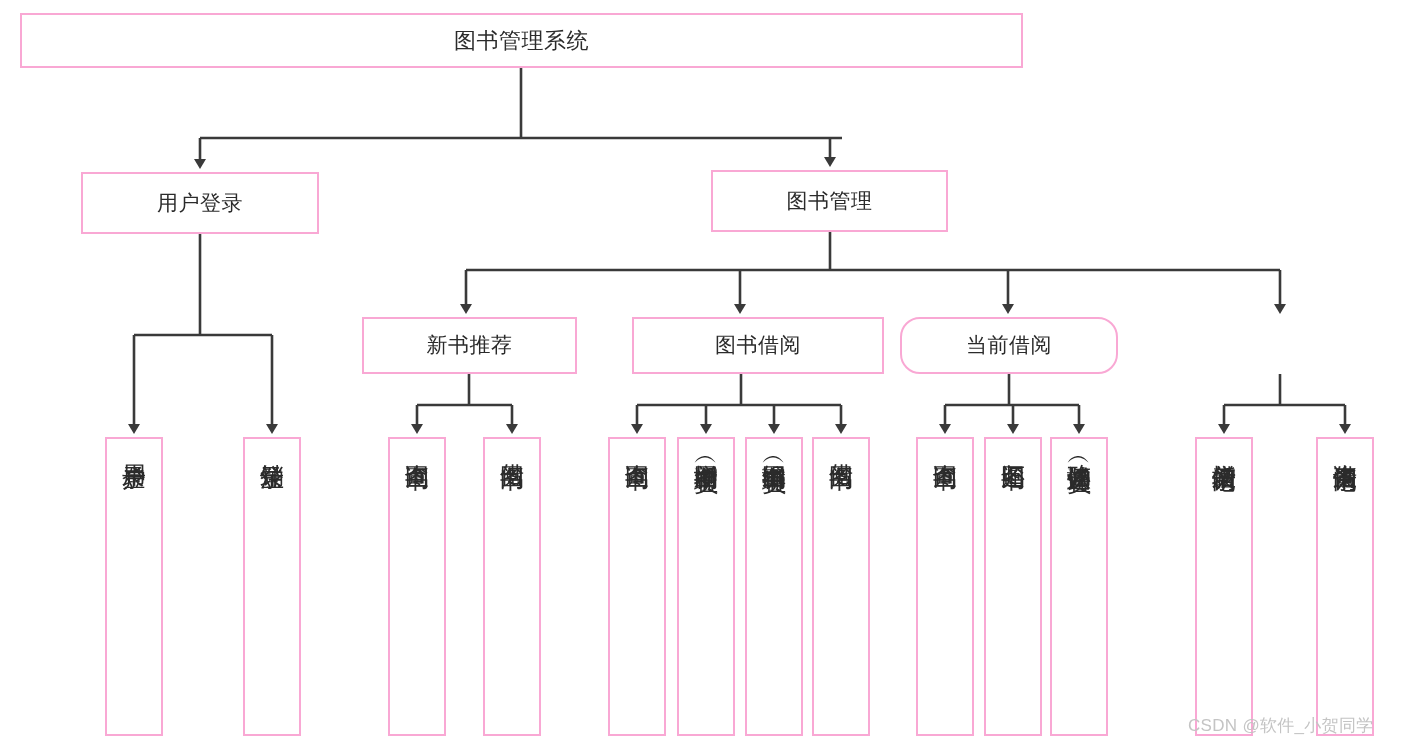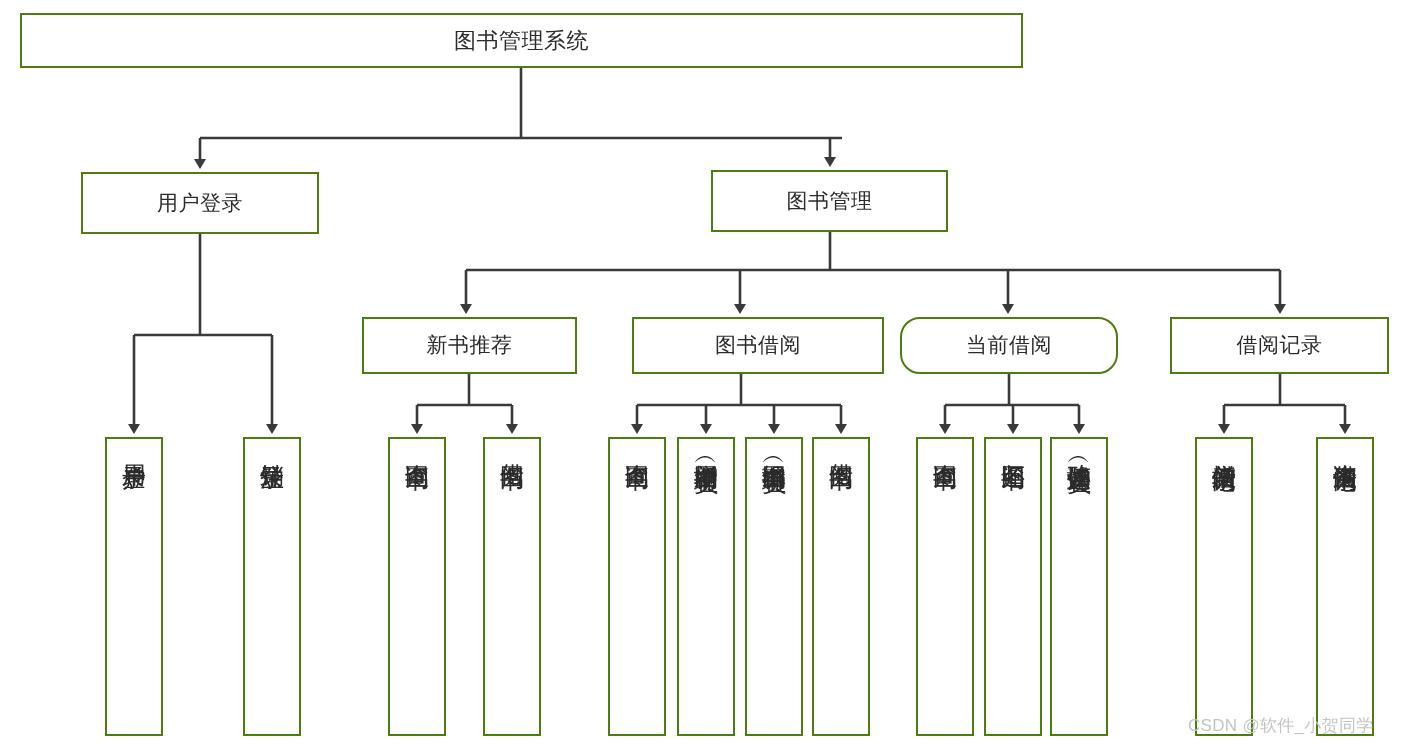--- a/index.html
+++ b/index.html
@@ -22,21 +22,21 @@
     left: 0;
     top: 0;
     width: 1405px;
     height: 747px;
     pointer-events: none;
   }
   .node {
     position: absolute;
     box-sizing: border-box;
     background: #ffffff;
-    border: 2px solid #4d7c0f;
+    border: 2px solid #f9a8d4;
     display: flex;
     align-items: center;
     justify-content: center;
     color: #2b2b2b;
   }
   .node .label {
     display: block;
     text-align: center;
     line-height: 1.08;
     letter-spacing: 0.5px;
@@ -143,23 +143,20 @@
   </div>
 
   <div class="node horizontal" style="left:632px; top:317px; width:252px; height:57px;">
     <span class="label">图书借阅</span>
   </div>
 
   <div class="node horizontal" style="left:900px; top:317px; width:218px; height:57px;border-radius:20px;">
     <span class="label">当前借阅</span>
   </div>
 
-  <div class="node horizontal" style="left:1170px; top:317px; width:219px; height:57px;">
-    <span class="label">借阅记录</span>
-  </div>
 
   <div class="node vertical" style="left:105px; top:437px; width:58px; height:299px;">
     <span class="label">用户登录</span>
   </div>
 
   <div class="node vertical" style="left:243px; top:437px; width:58px; height:299px;">
     <span class="label">注销登录</span>
   </div>
 
   <div class="node vertical" style="left:388px; top:437px; width:58px; height:299px;">

